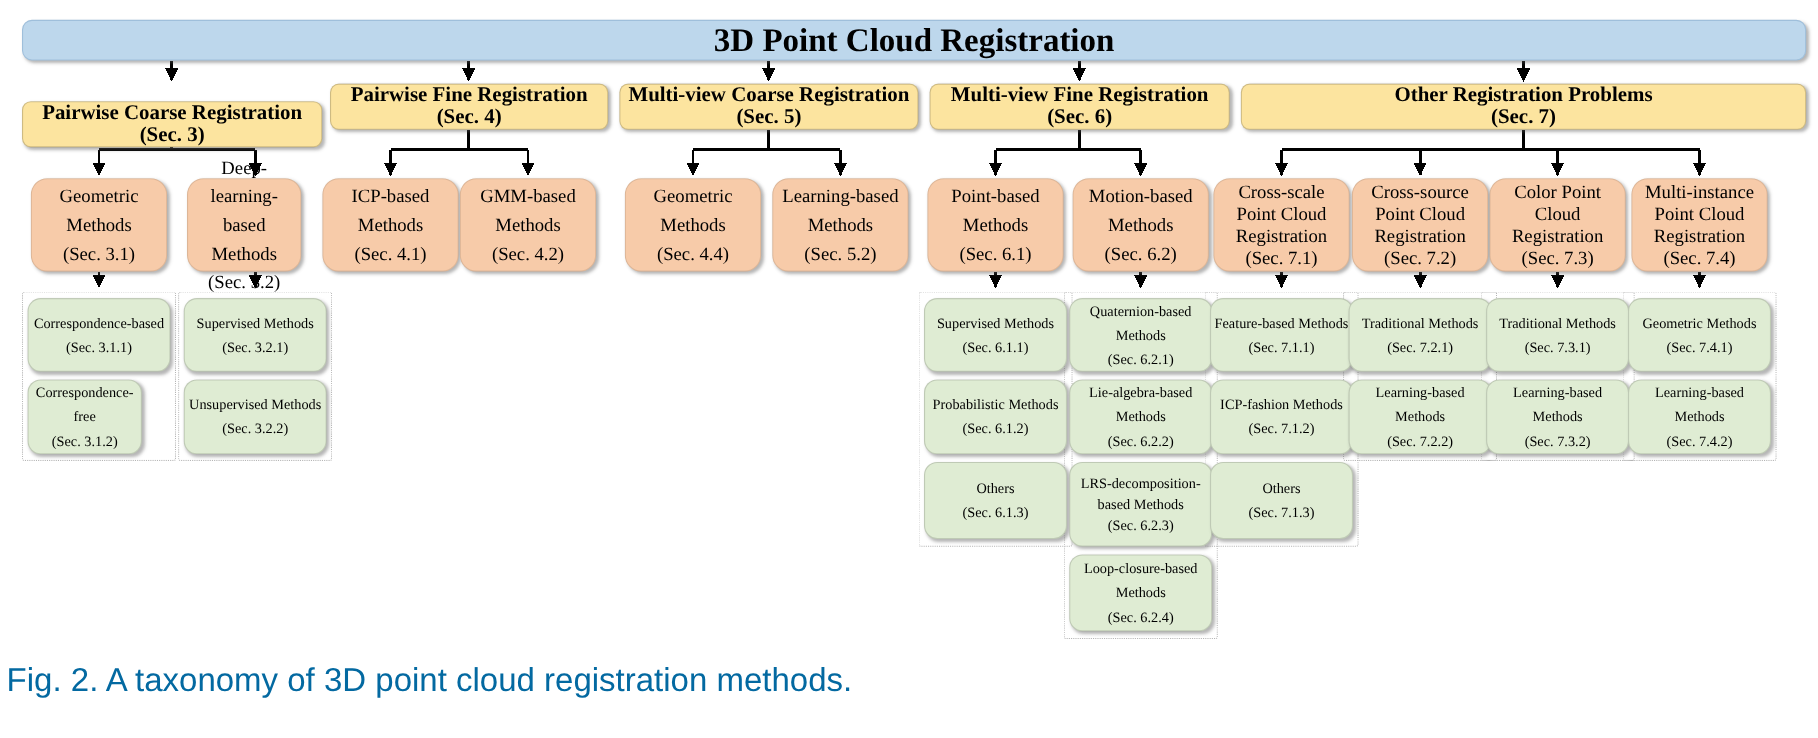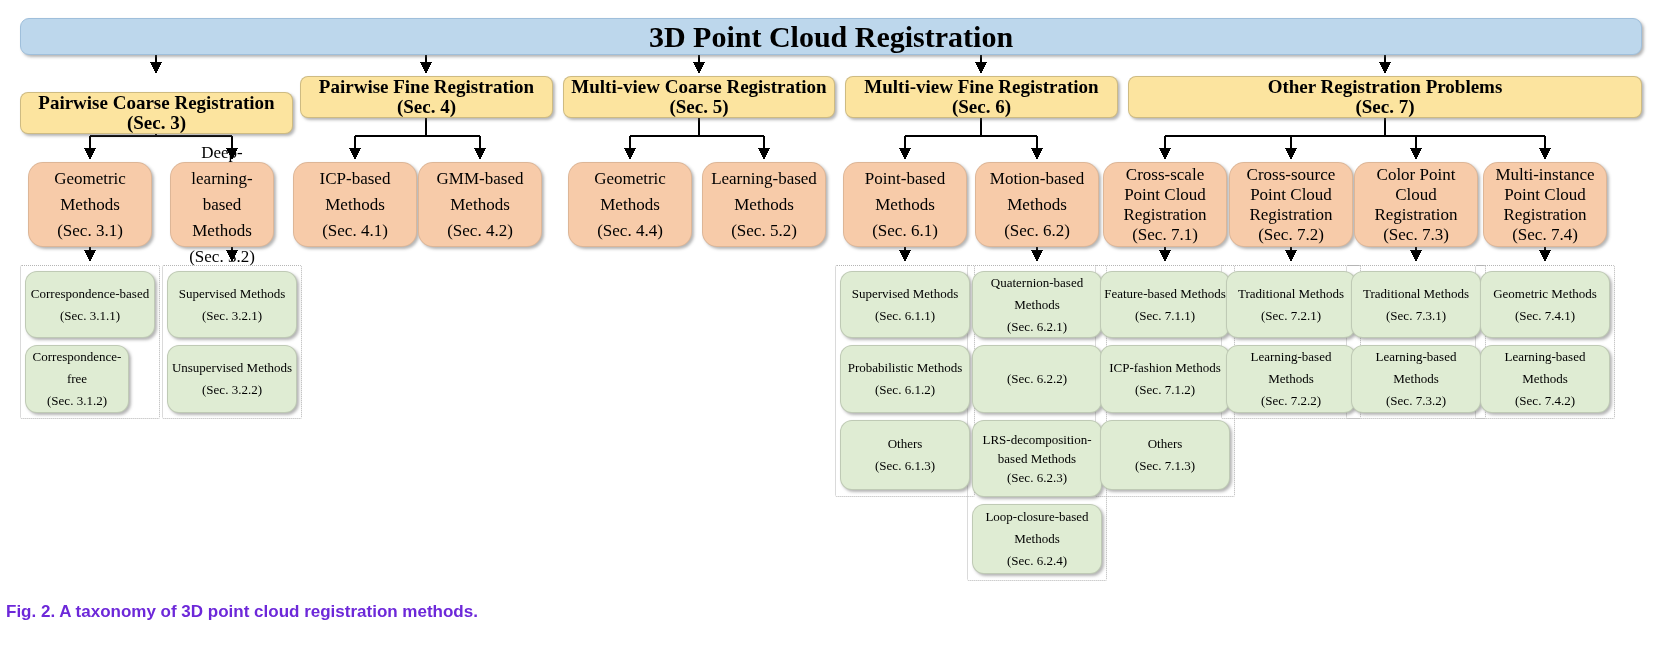--- a/index.html
+++ b/index.html
@@ -24,21 +24,21 @@
   .cat-node{background:var(--category-fill);border:1px solid rgba(0,0,0,0.10);
         border-radius:15px;font-size:17px;line-height:26px;padding:0 2px;}
   .cat-node.four-line{line-height:20px;}
   .leaf-node{background:var(--leaf-fill);border:1px solid rgba(0,0,0,0.14);
         border-radius:12px;font-size:13px;line-height:22px;padding:0 2px;text-align:center;}
   .leaf-node.tight{line-height:19px;}
   .leaf-group{position:absolute;border:1px dotted var(--dotted);box-sizing:border-box;
         background:transparent;border-radius:2px;}
   .caption{position:absolute;left:6px;top:602px;
         font-family:"Liberation Sans","DejaVu Sans",sans-serif;
-        font-size:17px;color:#6d28d9;font-weight:bold;}
+        font-size:30px;color:#0369a1;}
 </style>
 </head>
 <body>
 
 <svg id="connectors" width="1653" height="671" viewBox="0 0 1653 671" shape-rendering="crispEdges">
   <defs>
     <marker id="ah" viewBox="0 0 10 10" refX="9" refY="5" markerWidth="13" markerHeight="12" orient="auto" markerUnits="userSpaceOnUse">
       <path d="M0 0 L10 5 L0 10 z" fill="#000"></path>
     </marker>
   </defs>
@@ -202,20 +202,21 @@
 </div>
 <div class="node leaf-node" style="left:840px;top:420px;width:130px;height:70px">
   <span class="lbl">Others</span>
   <span class="sec2">(Sec. 6.1.3)</span>
 </div>
 <div class="node leaf-node" style="left:972px;top:271px;width:130px;height:67px">
   <span class="lbl">Quaternion-based Methods</span>
   <span class="sec2">(Sec. 6.2.1)</span>
 </div>
 <div class="node leaf-node" style="left:972px;top:345px;width:130px;height:68px">
+  <span class="lbl">Lie-algebra-based Methods</span>
   <span class="sec2">(Sec. 6.2.2)</span>
 </div>
 <div class="node leaf-node tight" style="left:972px;top:420px;width:130px;height:77px">
   <span class="lbl">LRS-decomposition-based Methods</span>
   <span class="sec2">(Sec. 6.2.3)</span>
 </div>
 <div class="node leaf-node" style="left:972px;top:504px;width:130px;height:70px">
   <span class="lbl">Loop-closure-based Methods</span>
   <span class="sec2">(Sec. 6.2.4)</span>
 </div>

